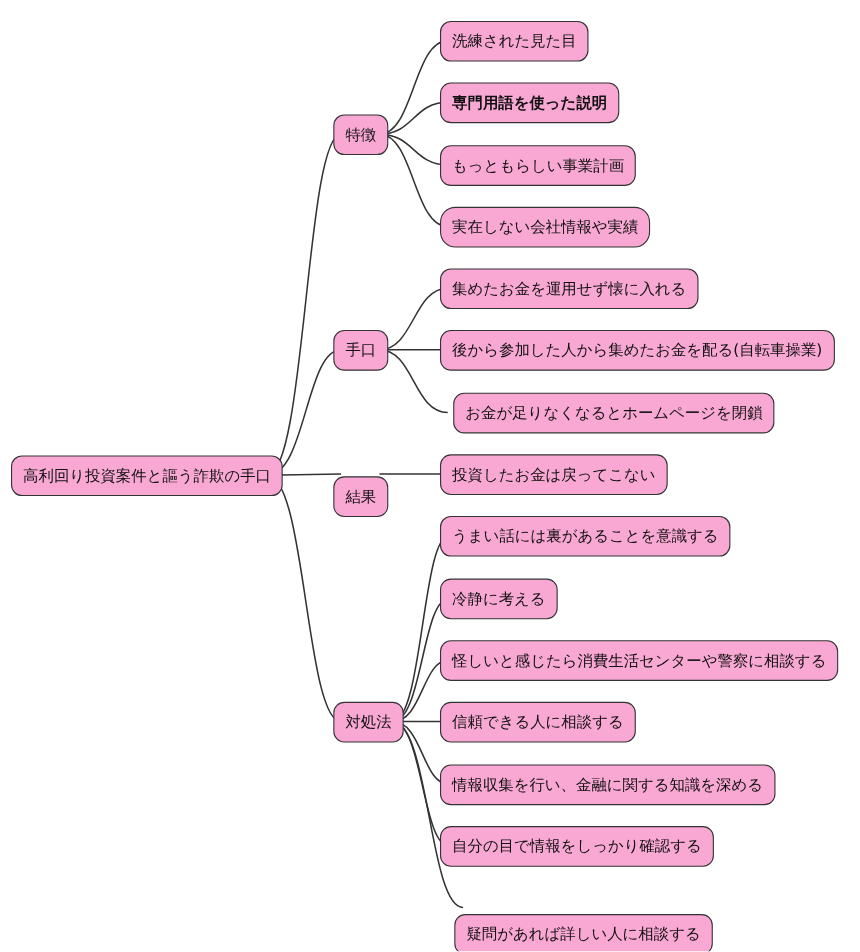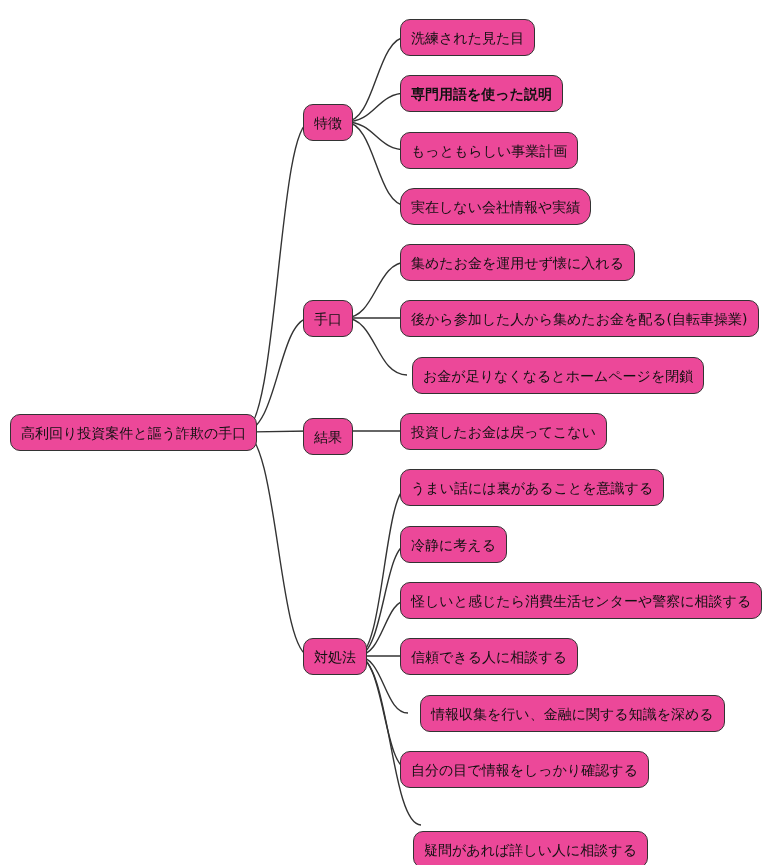--- a/index.html
+++ b/index.html
@@ -21,21 +21,21 @@
     stroke-width: 1.4;
     fill: none;
   }
   .node {
     position: absolute;
     height: 37px;
     box-sizing: border-box;
     display: flex;
     align-items: center;
     padding: 0 10px;
-    background: #ec4899;
+    background: #f9a8d4;
     border: 1.5px solid #333333;
     border-radius: 10px;
     font-size: 14px;
     color: #111111;
     white-space: nowrap;
     line-height: 1;
   }
 </style>
 </head>
 <body>
@@ -66,35 +66,35 @@
     <path d="M357,656 L408,656"></path>
     <path d="M357,656 C384,656 384,713 408,713"></path>
     <path d="M357,656 C384,656 384,769 408,769"></path>
     <path d="M357,656 C390,656 390,825 421,825"></path>
   </svg>
 
   <div class="node" style="left:10px; top:414px;">高利回り投資案件と謳う詐欺の手口</div>
 
   <div class="node" style="left:303px; top:104px;">特徴</div>
   <div class="node" style="left:303px; top:300px;">手口</div>
-  <div class="node" style="left:303px; top:418px;">結果</div>
+  <div class="node" style="left:303px; top:433px;">結果</div>
   <div class="node" style="left:303px; top:638px;">対処法</div>
 
   <div class="node" style="left:400px; top:19px;">洗練された見た目</div>
   <div class="node" style="left:400px; top:75px;font-weight:bold;">専門用語を使った説明</div>
   <div class="node" style="left:400px; top:132px;">もっともらしい事業計画</div>
   <div class="node" style="left:400px; top:188px;border-radius:14px;">実在しない会社情報や実績</div>
 
   <div class="node" style="left:400px; top:244px;">集めたお金を運用せず懐に入れる</div>
   <div class="node" style="left:400px; top:300px;">後から参加した人から集めたお金を配る(自転車操業)</div>
   <div class="node" style="left:400px; top:357px;margin-left:12px;">お金が足りなくなるとホームページを閉鎖</div>
 
   <div class="node" style="left:400px; top:413px;">投資したお金は戻ってこない</div>
 
   <div class="node" style="left:400px; top:469px;text-align:right;">うまい話には裏があることを意識する</div>
   <div class="node" style="left:400px; top:526px;">冷静に考える</div>
   <div class="node" style="left:400px; top:582px;">怪しいと感じたら消費生活センターや警察に相談する</div>
   <div class="node" style="left:400px; top:638px;">信頼できる人に相談する</div>
-  <div class="node" style="left:400px; top:695px;margin-left:20px;">情報収集を行い、金融に関する知識を深める</div>
+  <div class="node" style="left:400px; top:695px;">情報収集を行い、金融に関する知識を深める</div>
   <div class="node" style="left:400px; top:751px;">自分の目で情報をしっかり確認する</div>
   <div class="node" style="left:413px; top:807px;margin-top:24px;">疑問があれば詳しい人に相談する</div>
 
 </div>
 
 </body></html>

